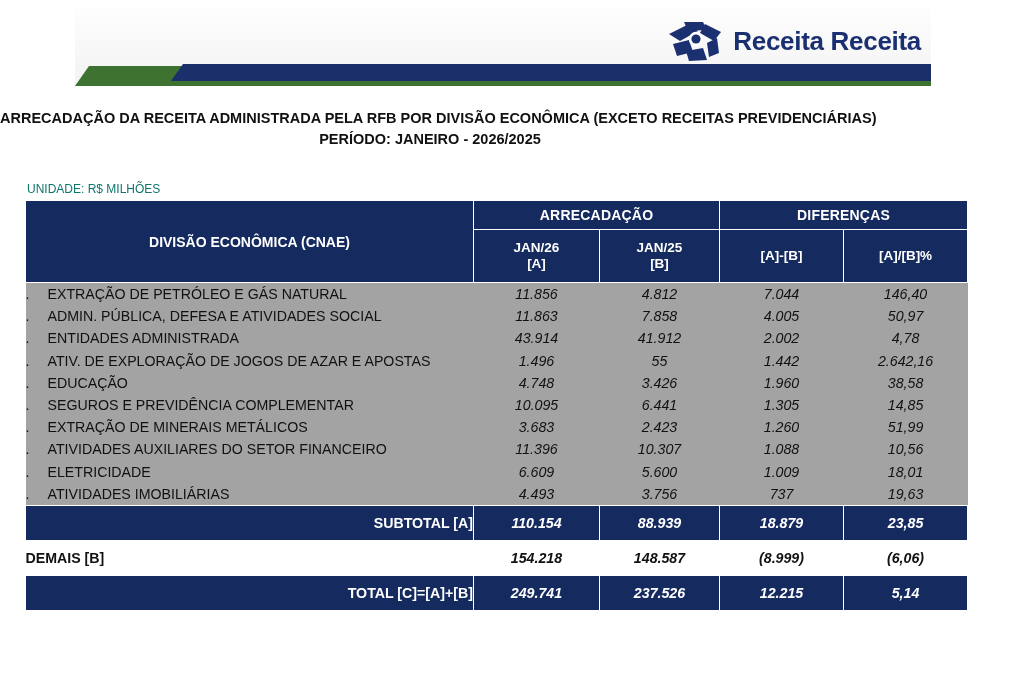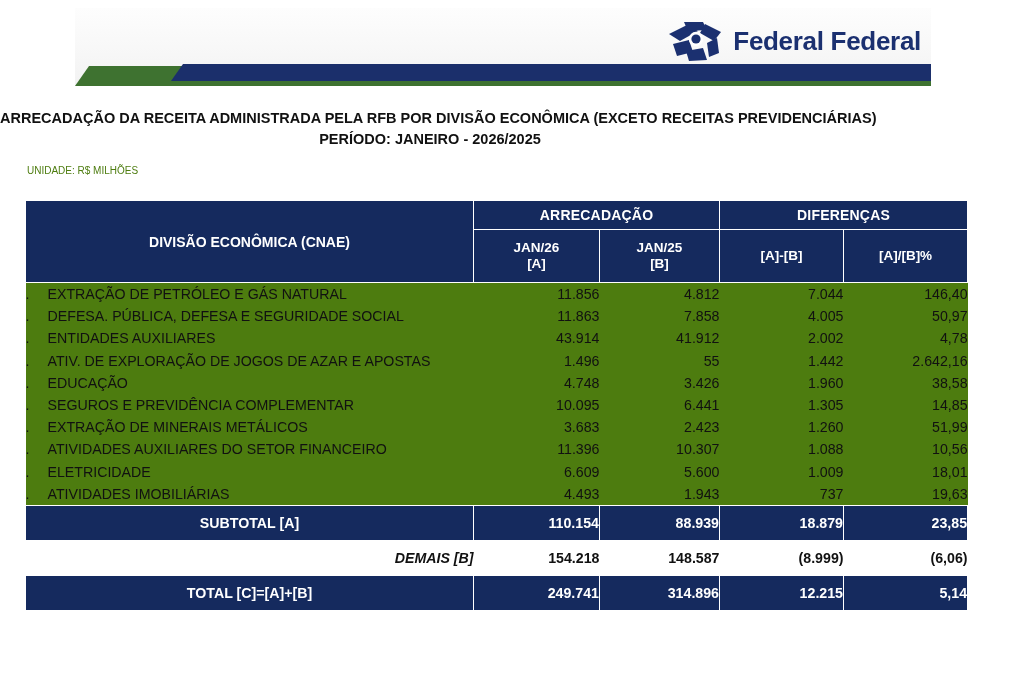--- a/index.html
+++ b/index.html
@@ -88,23 +88,23 @@
     font-weight: bold;
     font-size: 14.5px;
     line-height: 21px;
     color: #111111;
     white-space: nowrap;
   }
 
   .unit-label {
     position: absolute;
     left: 27px;
-    top: 165px;
-    font-size: 10px;
-    color: #4d7c0f;
+    top: 182px;
+    font-size: 12px;
+    color: #0f766e;
   }
 
   
   .table-wrap {
     position: absolute;
     left: 25px;
     top: 200px;
     width: 942px;
   }
   table.fin {
@@ -134,86 +134,86 @@
   }
   .hd-group { height: 28px; font-size: 14px; letter-spacing: 0.2px; }
   .hd-name  { font-size: 14px; }
   .hd-sub   { height: 52px; }
   .hd-sub span { display: block; }
 
   tr.data-row td {
     height: 22.2px;
     font-size: 14.2px;
     color: #111111;
-    background: #4d7c0f;
+    background: #a3a3a3;
     vertical-align: middle;
   }
   td.name {
     text-align: left;
     padding-left: 3px;
     white-space: nowrap;
   }
   td.name .dot {
     display: inline-block;
     width: 22px;
     color: #111111;
   }
   td.num {
-    text-align: right;
+    text-align: center;
     padding-right: 23px;
     font-variant-numeric: tabular-nums;
+    font-style: italic;
   }
 
   
   tr.sum-dark td {
     background: #152a5e;
     color: #ffffff;
     font-weight: bold;
     font-size: 14.2px;
     height: 34px;
     border: 1px solid #ffffff;
     vertical-align: middle;
   }
   tr.sum-dark td.name {
-    text-align: center;
+    text-align: right;
     padding-left: 0;
   }
   tr.sum-light td {
     background: #ffffff;
     color: #111111;
     font-weight: bold;
     font-size: 14.2px;
     height: 34px;
     vertical-align: middle;
   }
   tr.sum-light td.name {
-    text-align: right;
+    text-align: left;
     padding-left: 0;
-    font-style: italic;
   }
   td.neg { color: #ef3124; }
 </style>
 </head>
 <body>
 
 <div class="brand-band">
   <div class="brand-logo">
     <svg class="brand-mark" viewBox="0 0 58 42">
       <g fill="#1b3070">
         <polygon points="2,14 20,5 31,11 13,21"></polygon>
         <polygon points="17,2 36,2 40,10 21,11"></polygon>
         <polygon points="38,4 54,12 47,21 33,13"></polygon>
         <polygon points="50,18 52,33 42,37 40,23"></polygon>
         <polygon points="36,28 40,40 22,41 19,31"></polygon>
         <polygon points="6,24 22,20 26,32 10,36"></polygon>
       </g>
       <circle cx="29" cy="19" r="7.2" fill="#ffffff"></circle>
       <circle cx="29" cy="19" r="4.6" fill="#1b3070"></circle>
     </svg>
-    <span class="brand-word">Federal Federal</span>
+    <span class="brand-word">Receita Receita</span>
   </div>
 
   <div class="band-rule-wrap">
     <div class="band-green"></div>
     <div class="band-green-strip"></div>
     <div class="band-navy"></div>
   </div>
 </div>
 
 <div class="titles">
@@ -253,28 +253,28 @@
     </thead>
     <tbody id="table-body">
         <tr class="data-row">
           <td class="name"><span class="dot">.</span><span>EXTRAÇÃO DE PETRÓLEO E GÁS NATURAL</span></td>
           <td class="num">11.856</td>
           <td class="num">4.812</td>
           <td class="num">7.044</td>
           <td class="num">146,40</td>
         </tr>
         <tr class="data-row">
-          <td class="name"><span class="dot">.</span><span>DEFESA. PÚBLICA, DEFESA E SEGURIDADE SOCIAL</span></td>
+          <td class="name"><span class="dot">.</span><span>ADMIN. PÚBLICA, DEFESA E ATIVIDADES SOCIAL</span></td>
           <td class="num">11.863</td>
           <td class="num">7.858</td>
           <td class="num">4.005</td>
           <td class="num">50,97</td>
         </tr>
         <tr class="data-row">
-          <td class="name"><span class="dot">.</span><span>ENTIDADES AUXILIARES</span></td>
+          <td class="name"><span class="dot">.</span><span>ENTIDADES ADMINISTRADA</span></td>
           <td class="num">43.914</td>
           <td class="num">41.912</td>
           <td class="num">2.002</td>
           <td class="num">4,78</td>
         </tr>
         <tr class="data-row">
           <td class="name"><span class="dot">.</span><span>ATIV. DE EXPLORAÇÃO DE JOGOS DE AZAR E APOSTAS</span></td>
           <td class="num">1.496</td>
           <td class="num">55</td>
           <td class="num">1.442</td>
@@ -311,40 +311,40 @@
         <tr class="data-row">
           <td class="name"><span class="dot">.</span><span>ELETRICIDADE</span></td>
           <td class="num">6.609</td>
           <td class="num">5.600</td>
           <td class="num">1.009</td>
           <td class="num">18,01</td>
         </tr>
         <tr class="data-row">
           <td class="name"><span class="dot">.</span><span>ATIVIDADES IMOBILIÁRIAS</span></td>
           <td class="num">4.493</td>
-          <td class="num">1.943</td>
+          <td class="num">3.756</td>
           <td class="num">737</td>
           <td class="num">19,63</td>
         </tr>
         <tr class="sum-dark">
           <td class="name">SUBTOTAL [A]</td>
           <td class="num">110.154</td>
           <td class="num">88.939</td>
           <td class="num">18.879</td>
           <td class="num">23,85</td>
         </tr>
         <tr class="sum-light">
           <td class="name">DEMAIS [B]</td>
           <td class="num">154.218</td>
           <td class="num">148.587</td>
           <td class="num neg">(8.999)</td>
           <td class="num neg">(6,06)</td>
         </tr>
         <tr class="sum-dark">
           <td class="name">TOTAL [C]=[A]+[B]</td>
           <td class="num">249.741</td>
-          <td class="num">314.896</td>
+          <td class="num">237.526</td>
           <td class="num">12.215</td>
           <td class="num">5,14</td>
         </tr>
       </tbody>
   </table>
 </div>
 
 </body></html>

